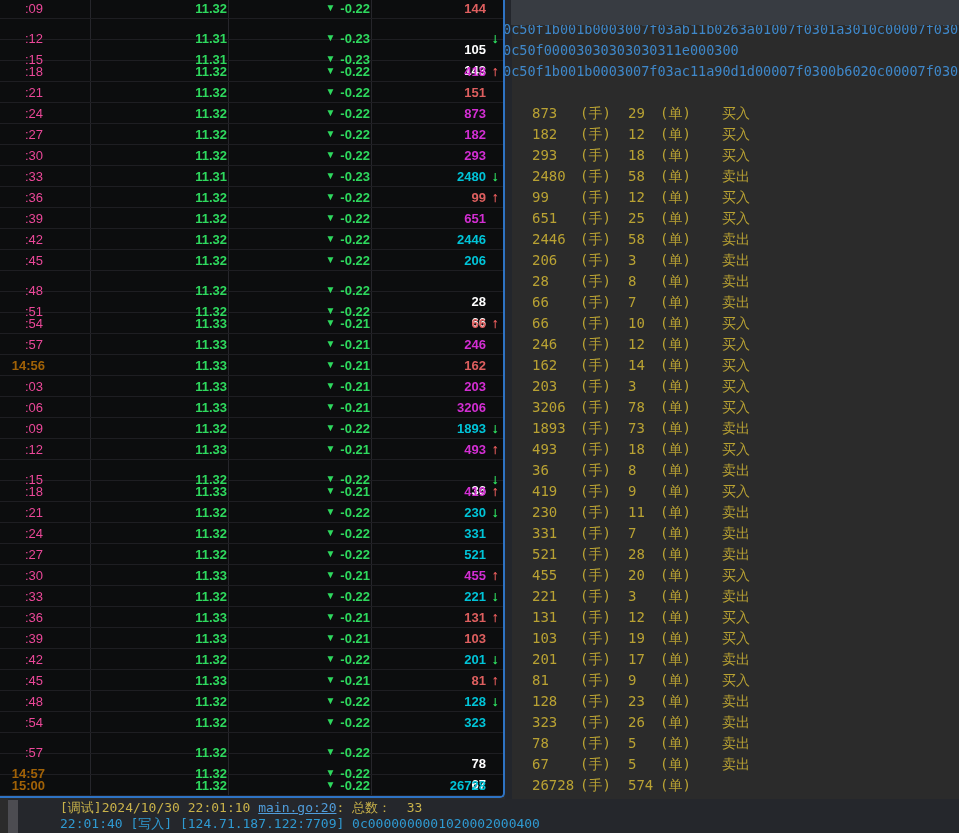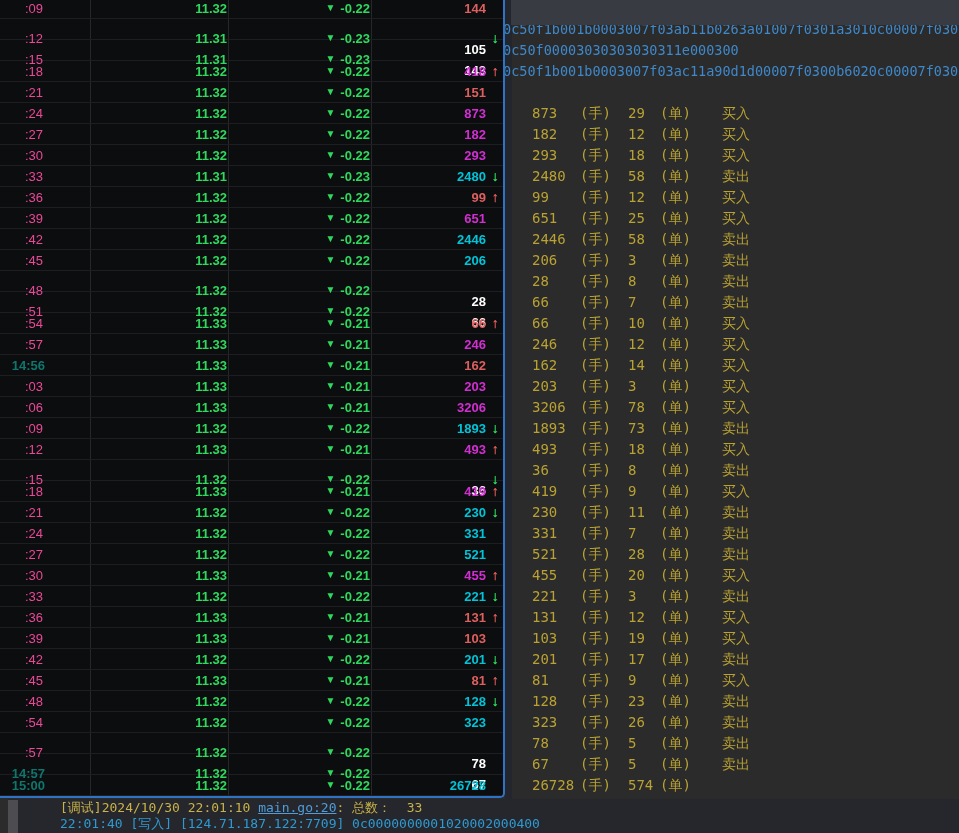--- a/index.html
+++ b/index.html
@@ -27,21 +27,21 @@
   .tick-table{position:absolute;left:0;top:-2px;width:505px;height:800px;z-index:4;
               box-sizing:border-box;background:#0c0d0e;
               border-right:2px solid #2e73c4;border-bottom:2px solid #2e73c4;
               border-bottom-right-radius:5px;overflow:hidden;
               font-family:"Liberation Sans","DejaVu Sans",sans-serif;}
   .col-line{position:absolute;top:0;bottom:0;width:1px;background:#26262b;}
   .tick-rows{position:relative;}
   .tick-row{display:grid;grid-template-columns:90px 138px 143px auto;height:21px;
             box-sizing:border-box;border-bottom:1px solid #1e1e22;align-items:center;}
   .c-time{text-align:right;padding-right:47px;color:#ec4899;font-size:13px;}
-  .c-time[data-em="true"]{color:#0f766e;font-weight:bold;font-size:13px;padding-right:45px;}
+  .c-time[data-em="true"]{color:#a16207;font-weight:bold;font-size:13px;padding-right:45px;}
   .c-price{text-align:right;padding-right:1px;color:#2ed95e;font-weight:bold;font-size:13px;padding-left:8px;}
   .c-chg{display:flex;justify-content:flex-end;align-items:center;gap:5px;padding-right:1px;
          color:#2ed95e;font-weight:bold;font-size:13px;}
   .tri{font-size:10px;line-height:10px;color:#2ed95e;}
   .c-volwrap{display:flex;align-items:center;padding-right:0;}
   .c-vol{flex:1;text-align:right;font-weight:bold;font-size:13px;padding-right:1px;}
   .arr{width:16px;text-align:center;font-weight:bold;font-size:14px;}
   .arr[data-arrow="up"]{color:#e05a5a;text-shadow:0.6px 0 currentColor;}
   .arr[data-arrow="up"]::before{content:"↑";}
   .arr[data-arrow="down"]{color:#2ed95e;text-shadow:0.6px 0 currentColor;}

